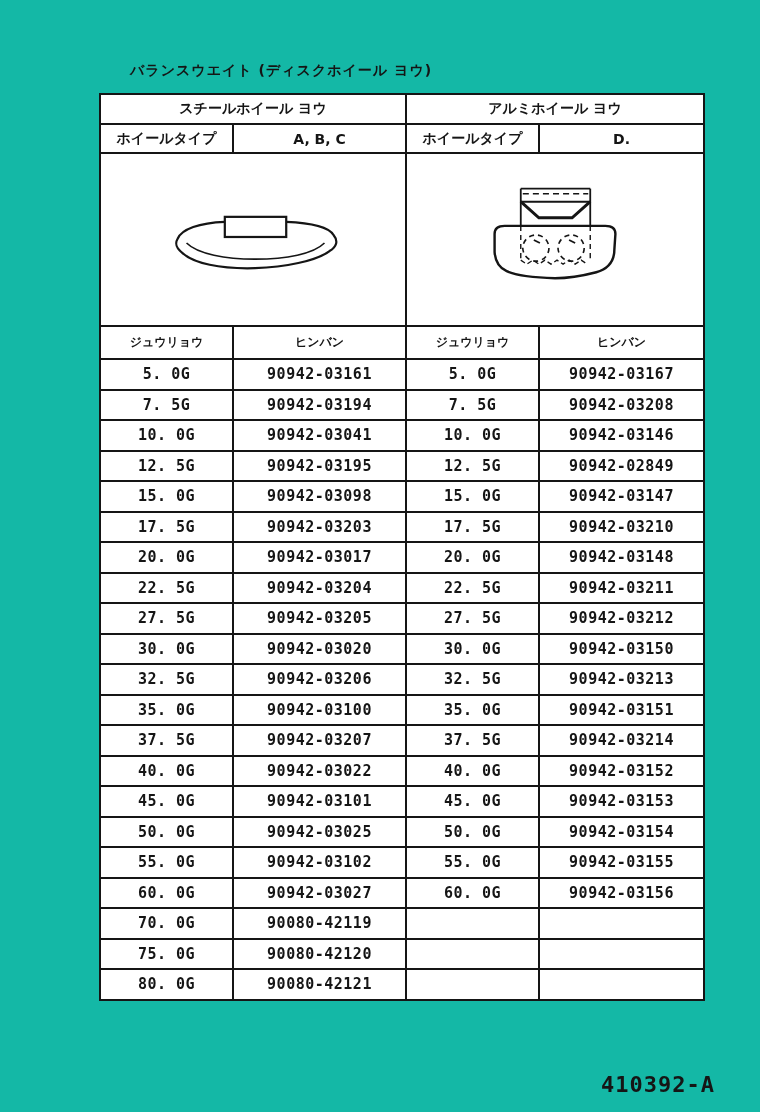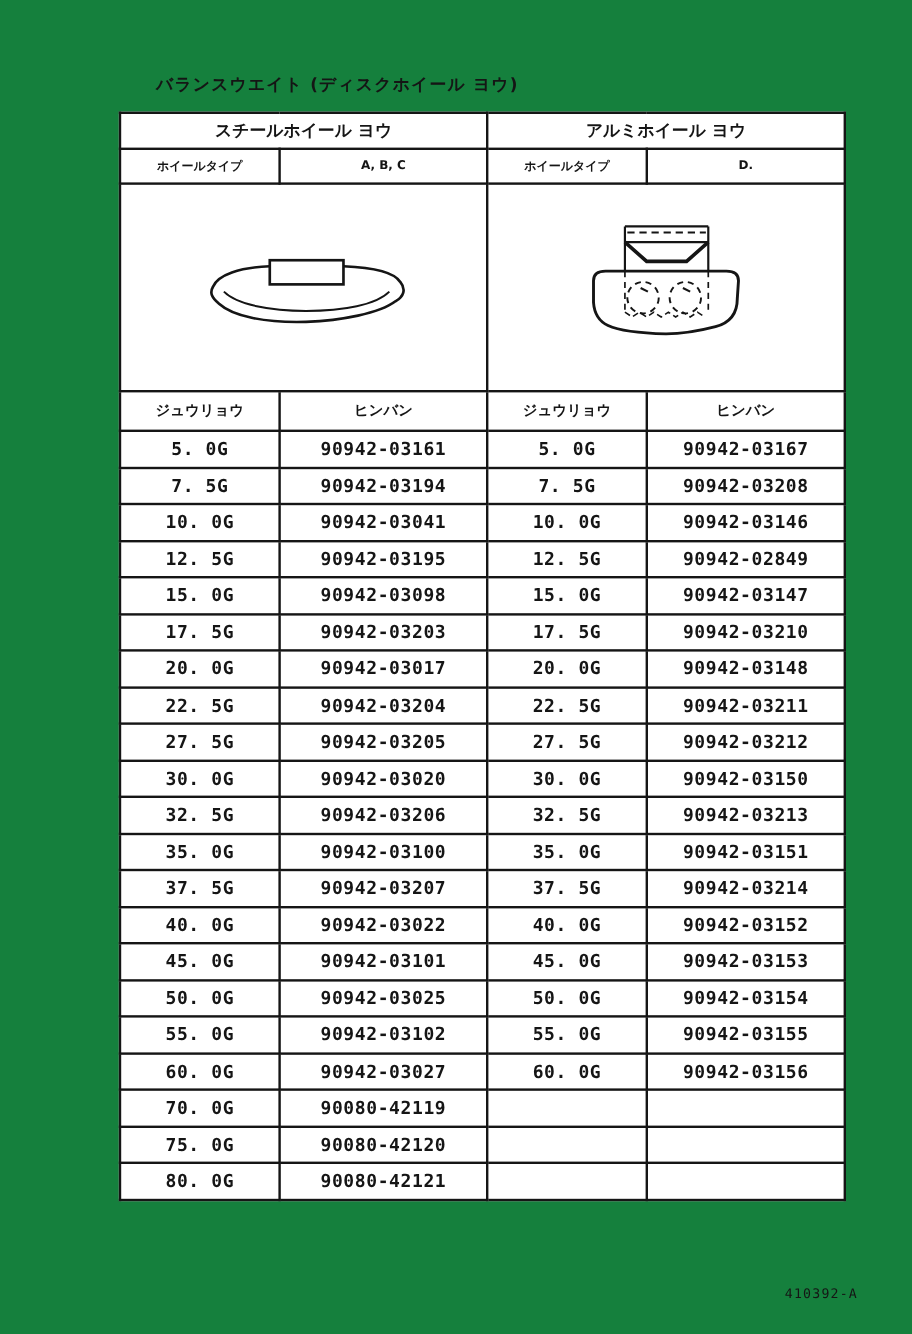--- a/index.html
+++ b/index.html
@@ -4,21 +4,21 @@
 <style>
   * { margin:0; padding:0; box-sizing:border-box; }
   html,body { width:760px; height:1112px; }
   body {
     background:#ffffff;
     color:#151515;
     font-family:"DejaVu Sans", sans-serif;
     position:relative;
     overflow:hidden;
   }
-  .page { position:absolute; inset:0; background:#15803d; }
+  .page { position:absolute; inset:0; background:#14b8a6; }
 
   .doc-title {
     position:absolute;
     left:130px; top:62px;
     font-size:14px;
     font-weight:bold;
     letter-spacing:1px;
     white-space:nowrap;
   }
 
@@ -32,36 +32,36 @@
   }
   table.parts td {
     border:2px solid #151515;
     text-align:center;
     vertical-align:middle;
     font-weight:bold;
     overflow:hidden;
     white-space:nowrap;
   }
   tr.group-row td   { height:30px; font-size:14px;margin-top:16px; }
-  tr.type-row td    { height:29px; font-size:10px; }
+  tr.type-row td    { height:29px; font-size:14px; }
   tr.drawing-row td { height:173px; padding:0; }
   tr.colhead-row td { height:33px; font-size:12px; }
   tbody.data-body td {
     height:30.5px;
     font-size:15px;
     font-family:"DejaVu Sans Mono", monospace;
     letter-spacing:0.5px;
   }
   .drawing-box { display:block; width:100%; height:100%; }
 
   .fig-number {
     position:absolute;
     right:45px; top:1072px;
-    font-size:11px;
-    font-weight:normal;
+    font-size:22px;
+    font-weight:bold;
     font-family:"DejaVu Sans Mono", monospace;
     letter-spacing:1px;
   }
 </style>
 </head>
 <body>
 
 <div class="page">
 
   <div class="doc-title">バランスウエイト (ディスクホイール ヨウ)</div>

